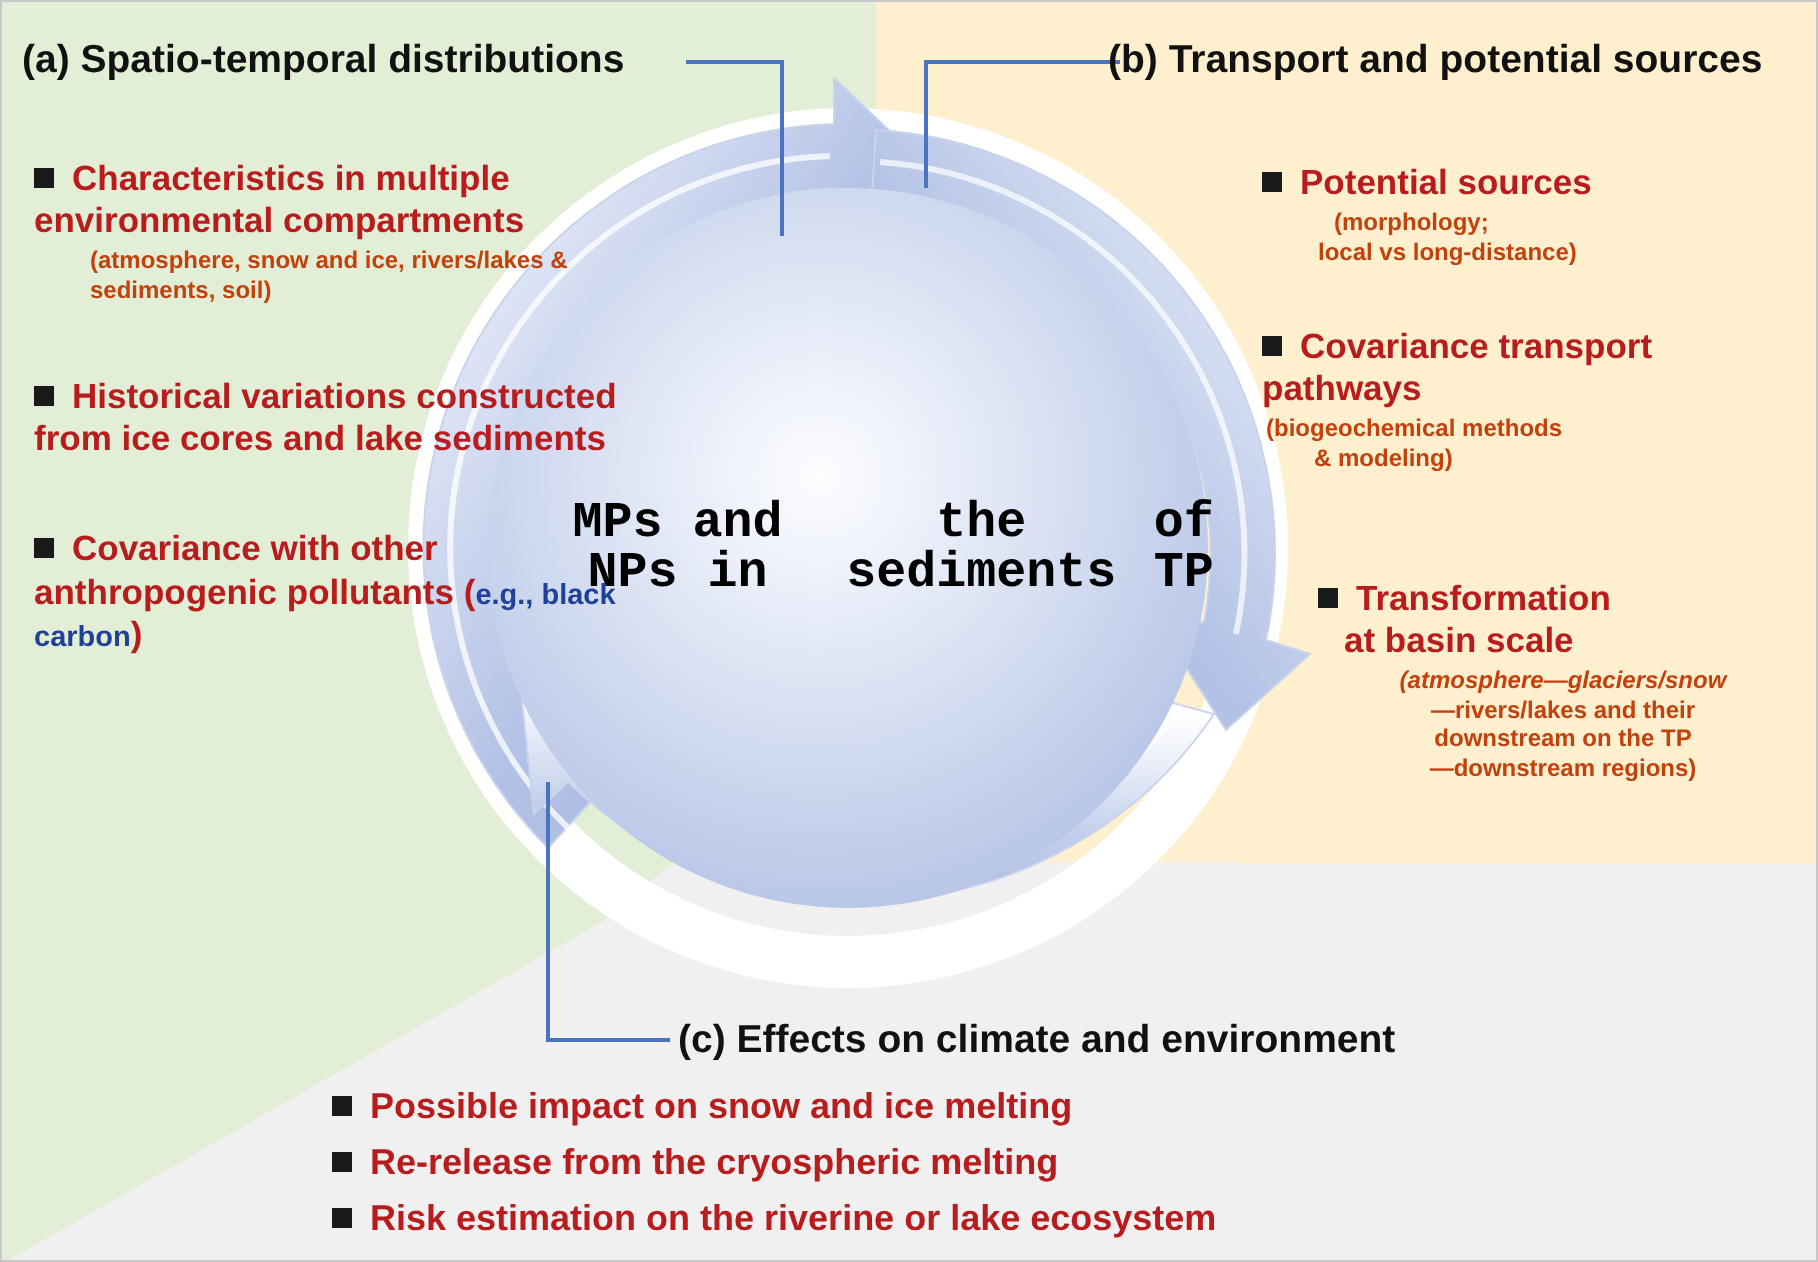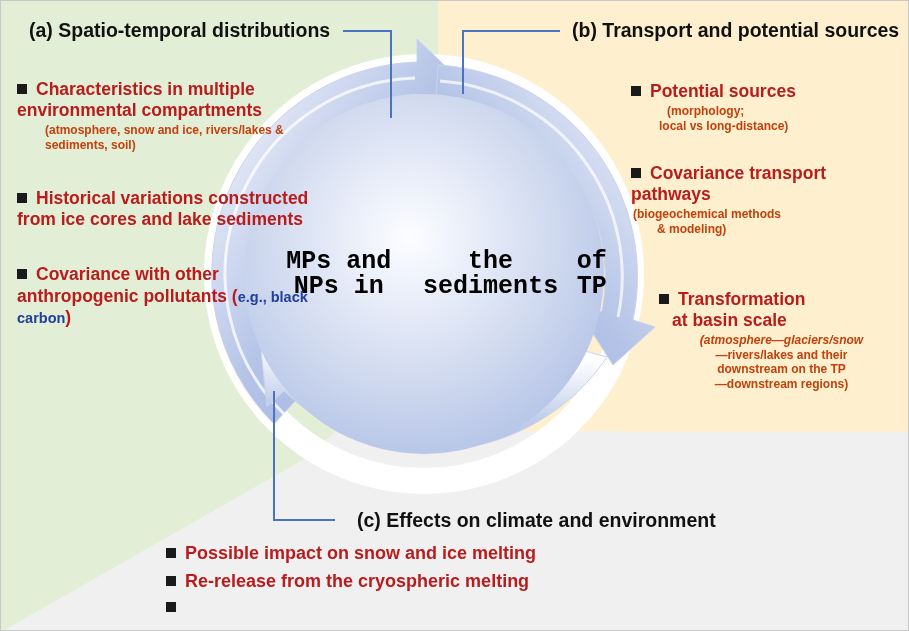--- a/index.html
+++ b/index.html
@@ -23,21 +23,21 @@
   #disc-text{
     position:absolute;left:259px;top:93px;width:360px;height:360px;
     display:flex;flex-direction:row;align-items:center;justify-content:center;
     color:#000;font-weight:bold;font-size:25px;line-height:1.0;
     text-align:center;
     font-family:Liberation Mono, monospace;
   }
   #disc-text div{margin:12px 0;}
 
   
-  .hdr{position:absolute;font-weight:bold;font-size:19.5px;color:#111;white-space:nowrap;margin-left:18px;}
+  .hdr{position:absolute;font-weight:bold;font-size:19.5px;color:#111;white-space:nowrap;}
   .bullets{position:absolute;}
   .bi{position:relative;margin-bottom:14px;}
   .sq{display:inline-block;width:10px;height:10px;background:#1a1a1a;vertical-align:1px;margin-right:9px;}
   .main{font-weight:bold;font-size:17.5px;color:#b91c1c;line-height:1.21;}
   .sub{font-weight:bold;color:#20409A;}
   .subline{font-weight:bold;font-size:12px;color:#c2410c;line-height:1.2;}
 
   
   .ld{position:absolute;background:#4A74C0;}
 </style>
@@ -184,17 +184,17 @@
   <div class="hdr" style="left:338px;top:508px;">(c) Effects on climate and environment</div>
 
   <div class="bullets" style="left:165px;top:542px;width:700px;">
     <div class="bi" style="margin-bottom:6px;">
       <span class="sq"></span><span class="main" style="font-size:18px;">Possible impact on snow and ice melting</span>
     </div>
     <div class="bi" style="margin-bottom:6px;">
       <span class="sq"></span><span class="main" style="font-size:18px;">Re-release from the cryospheric melting</span>
     </div>
     <div class="bi">
-      <span class="sq"></span>
+      <span class="sq"></span><span class="main" style="font-size:18px;">Risk estimation on the riverine or lake ecosystem</span>
     </div>
   </div>
 
 </div>
 
 </body></html>

